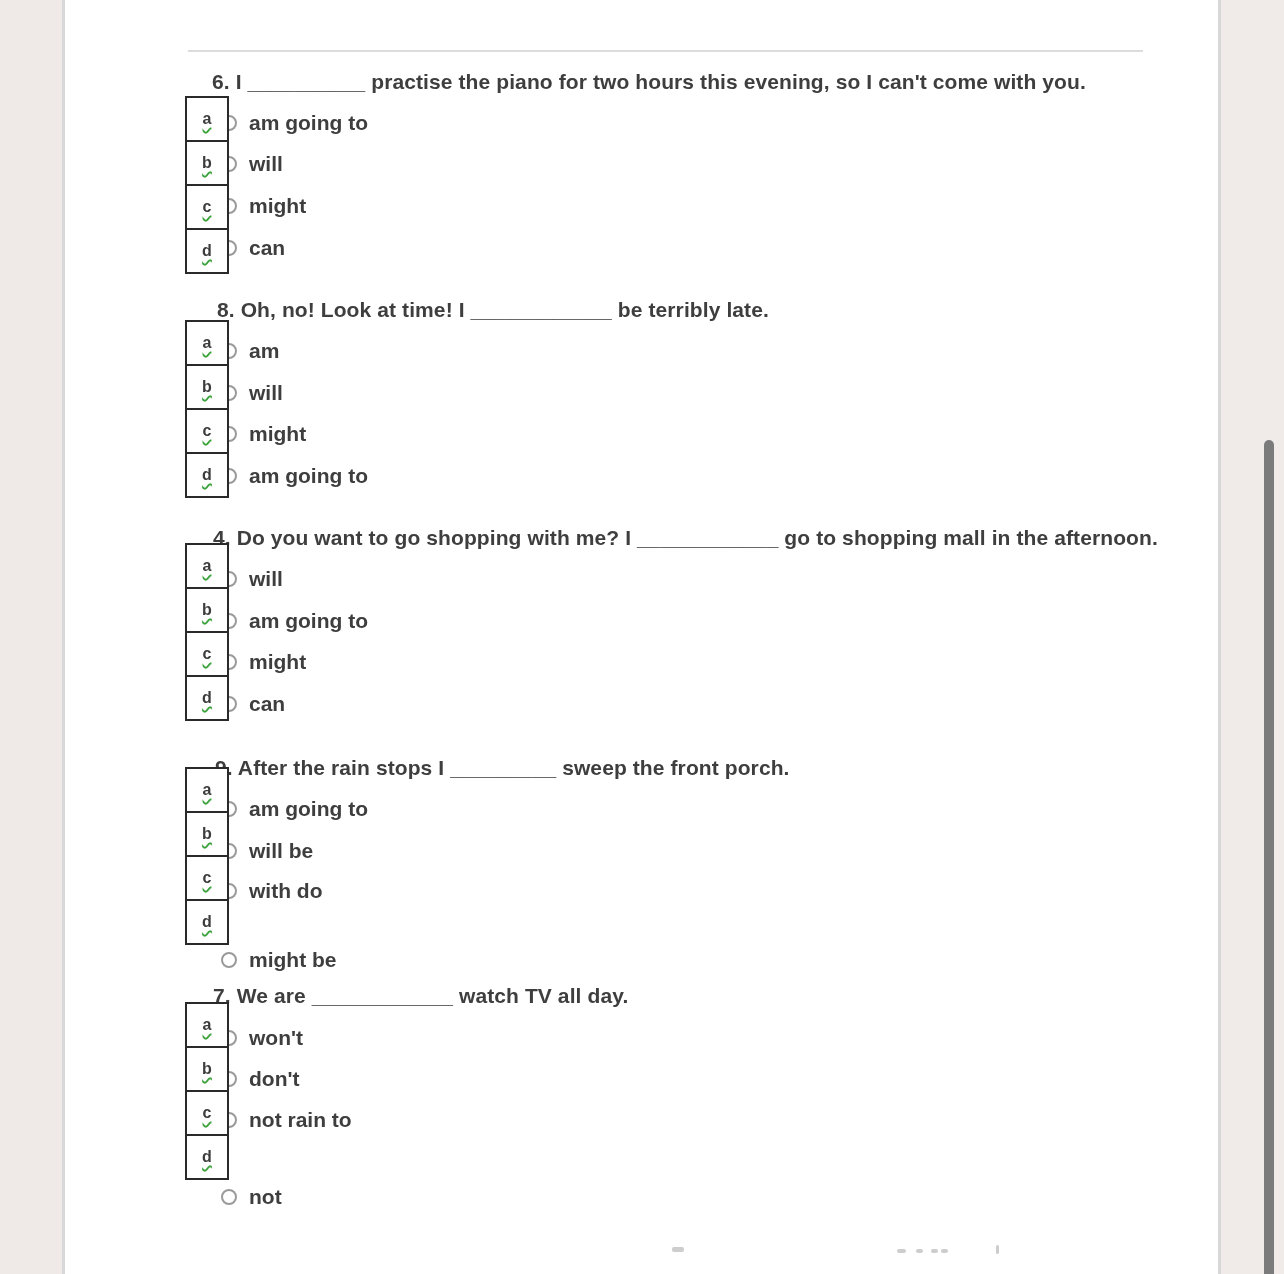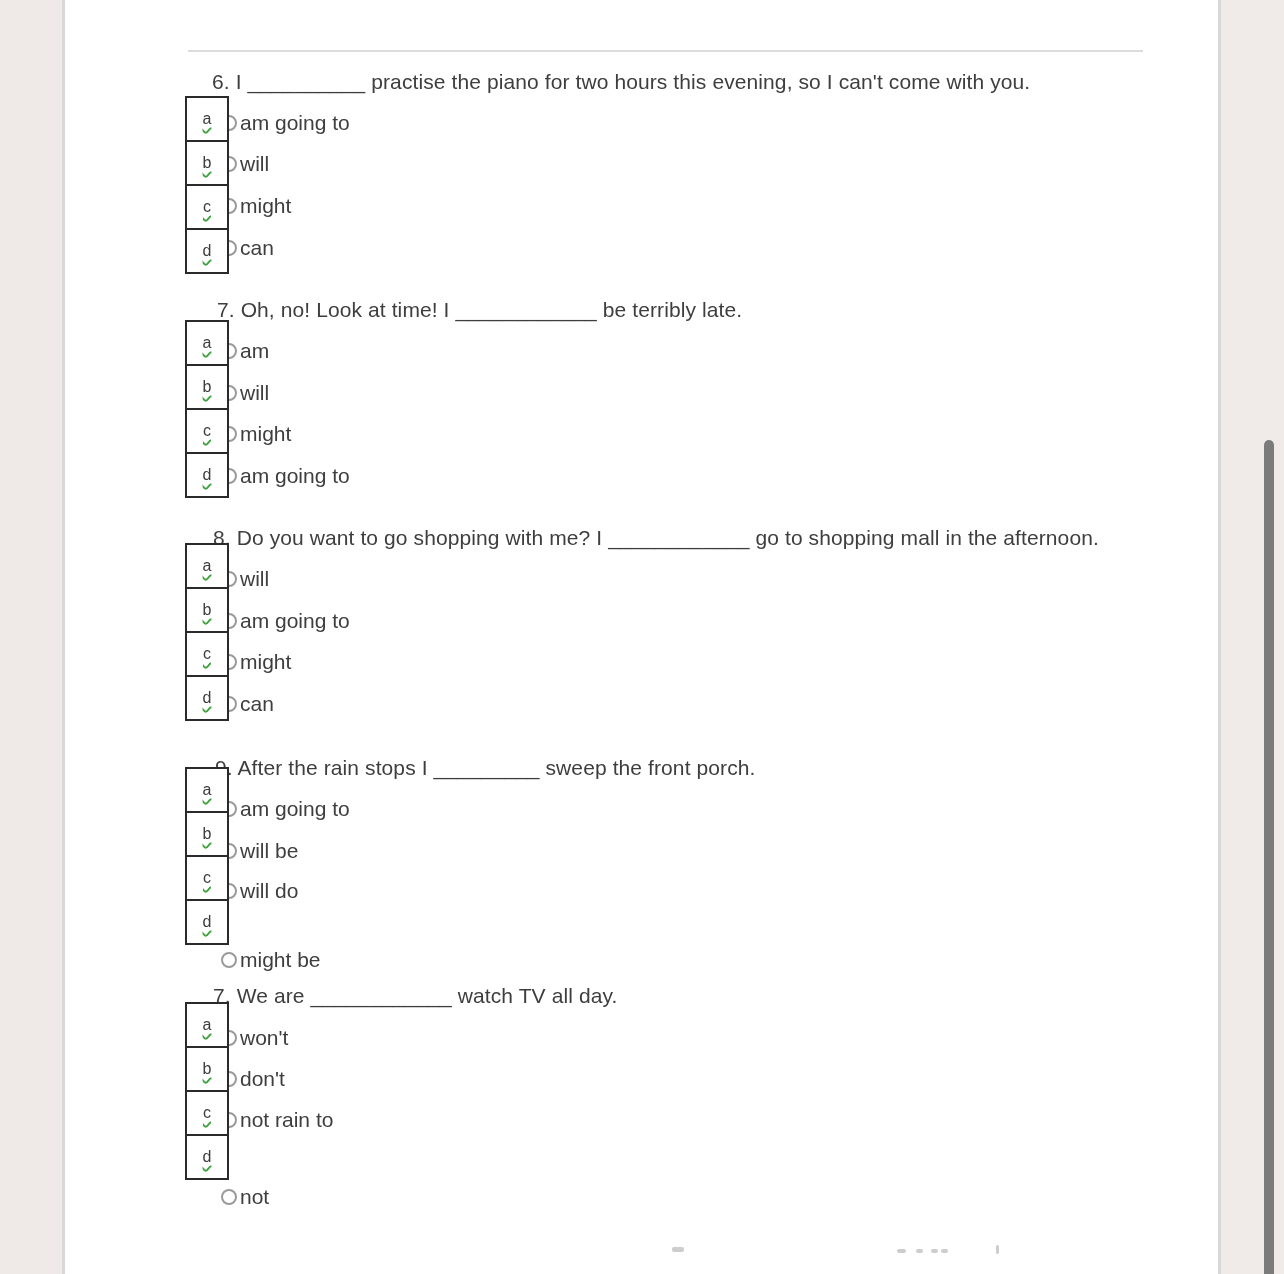--- a/index.html
+++ b/index.html
@@ -4,42 +4,42 @@
 <style>
   * { margin: 0; padding: 0; box-sizing: border-box; }
   html, body { background: #ffffff; }
   body {
     font-family: "Liberation Sans", "DejaVu Sans", sans-serif;
     width: 1284px; height: 1274px;
     position: relative;
     overflow: hidden;
     color: #3e3e3e;
   }
-  .abs { position: absolute; }
+  .abs { position: absolute; font-weight: bold; }
 
   
   .gutter-left  { left: 0; top: 0; width: 62px; height: 1274px; background: #efeae7; }
   .edge-left    { left: 62px; top: 0; width: 3px; height: 1274px; background: #d8d8d8; }
   .edge-right   { left: 1218px; top: 0; width: 3px; height: 1274px; background: #d8d8d8; }
   .gutter-right { left: 1221px; top: 0; width: 63px; height: 1274px; background: #f0ebe8; }
   .scroll-thumb { left: 1264px; top: 440px; width: 10px; height: 834px;
                   background: #7b7b7b; border-radius: 6px 6px 0 0; }
   .top-divider  { left: 188px; top: 50px; width: 955px; height: 2px; background: #dcdcdc; }
 
   
   .q-text { font-size: 21px; letter-spacing: 0.1px; white-space: nowrap; z-index: 2; }
 
   
   .opt-row { left: 221px; display: flex; align-items: center; z-index: 1; cursor: pointer; }
   .radio {
     display: inline-block; width: 16px; height: 16px;
     border: 2px solid #9a9a9a; border-radius: 50%;
     background: transparent; flex: 0 0 auto;
   }
-  .opt-label { font-size: 21px; margin-left: 3px; white-space: nowrap; }
+  .opt-label { font-size: 21px; margin-left: 12px; white-space: nowrap; }
 
   
   .key-col { left: 185px; width: 44px; z-index: 5; }
   .key-box {
     width: 44px; height: 46px; margin-top: -2px;
     background: #ffffff; border: 2px solid #2a2a2a;
     display: flex; align-items: center; justify-content: center;
   }
   .key-box:first-child { margin-top: 0; }
   .key-letter {
@@ -87,21 +87,21 @@
     <span class="key-letter">b</span>
     </div>
   <div class="key-box">
     <span class="key-letter">c</span>
     </div>
   <div class="key-box">
     <span class="key-letter">d</span>
     </div>
 </div>
 
-<div class="abs q-text" style="top:298px; left:217px">7. Oh, no! Look at time! I ____________ be terribly late.</div>
+<div class="abs q-text" style="top:298px; left:217px">8. Oh, no! Look at time! I ____________ be terribly late.</div>
 <div class="abs opt-row" style="top:339px">
   <span class="radio"></span>
   <span class="opt-label">am</span>
 </div>
 <div class="abs opt-row" style="top:381px">
   <span class="radio"></span>
   <span class="opt-label">will</span>
 </div>
 <div class="abs opt-row" style="top:422px">
   <span class="radio"></span>
@@ -119,21 +119,21 @@
     <span class="key-letter">b</span>
     </div>
   <div class="key-box">
     <span class="key-letter">c</span>
     </div>
   <div class="key-box">
     <span class="key-letter">d</span>
     </div>
 </div>
 
-<div class="abs q-text" style="top:526px; left:213px">8. Do you want to go shopping with me? I ____________ go to shopping mall in the afternoon.</div>
+<div class="abs q-text" style="top:526px; left:213px">4. Do you want to go shopping with me? I ____________ go to shopping mall in the afternoon.</div>
 <div class="abs opt-row" style="top:567px">
   <span class="radio"></span>
   <span class="opt-label">will</span>
 </div>
 <div class="abs opt-row" style="top:609px">
   <span class="radio"></span>
   <span class="opt-label">am going to</span>
 </div>
 <div class="abs opt-row" style="top:650px">
   <span class="radio"></span>
@@ -162,21 +162,21 @@
 <div class="abs opt-row" style="top:797px">
   <span class="radio"></span>
   <span class="opt-label">am going to</span>
 </div>
 <div class="abs opt-row" style="top:839px">
   <span class="radio"></span>
   <span class="opt-label">will be</span>
 </div>
 <div class="abs opt-row" style="top:879px">
   <span class="radio"></span>
-  <span class="opt-label">will do</span>
+  <span class="opt-label">with do</span>
 </div>
 <div class="abs opt-row" style="top:948px">
   <span class="radio"></span>
   <span class="opt-label">might be</span>
 </div>
 <div class="abs key-col" style="top:767px">
   <div class="key-box">
     <span class="key-letter">a</span>
     </div>
   <div class="key-box">

